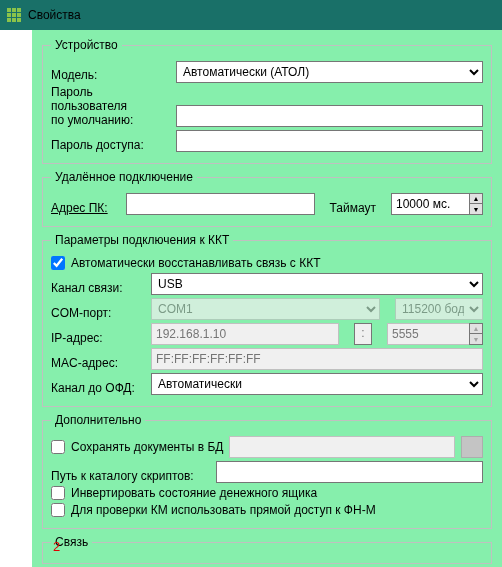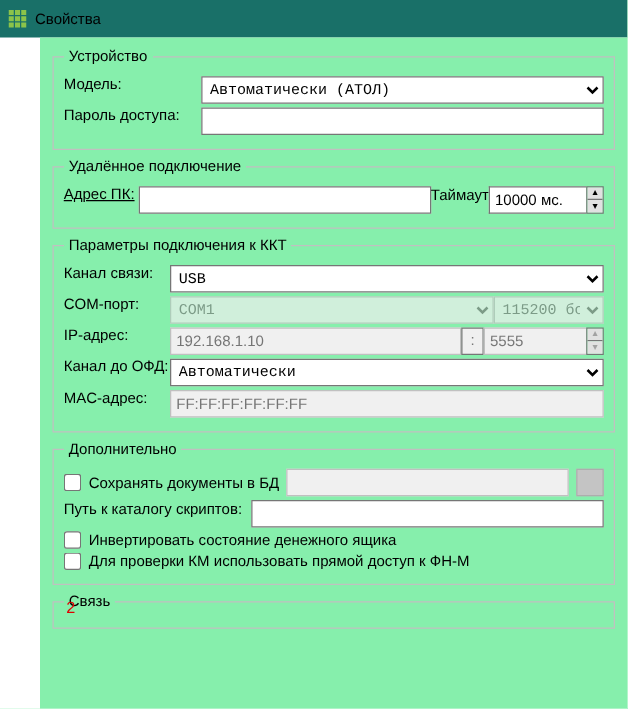--- a/index.html
+++ b/index.html
@@ -43,23 +43,23 @@
     margin: 2px 0 4px 0;
     padding: 6px 8px 8px 8px;
   }
   legend {
     font-size: 12px;
     color: #000;
     padding: 0 4px;
   }
   .row {
     display: flex;
-    align-items: flex-start;
+    align-items: flex-end;
     margin: 3px 0;
-    gap: 0;
+    gap: 15px;
   }
   .row .label {
     flex: 0 0 110px;
     white-space: pre-line;
     line-height: 1.15;
   }
   .row .label.narrow { flex: 0 0 60px; text-decoration: underline; }
   .row .label.mid { flex: 0 0 85px; }
   input[type="text"], input[type="password"], select {
     font-family: inherit;
@@ -69,21 +69,20 @@
     background: #fff;
     height: 22px;
   }
   input[disabled], select[disabled] {
     background: #f0f0f0;
     color: #787878;
     border-color: #c0c0c0;
   }
   select {
     padding: 2px 2px;
-    font-family: Liberation Mono, monospace;
   }
   .grow { flex: 1 1 auto; }
   .w60 { width: 82px; }
   .w70 { width: 78px; }
   .w80 { width: 88px; }
   .spinner-wrap {
     display: flex;
     align-items: stretch;
   }
   .spinner-wrap input {
@@ -162,20 +161,25 @@
 
   <fieldset>
     <legend>Устройство</legend>
     <div class="row">
       <span class="label">Модель:</span>
       <select class="grow">
         <option>Автоматически (АТОЛ)</option>
       </select>
     </div>
     <div class="row">
+      <span class="label">Пароль пользователя
+по умолчанию:</span>
+      <input type="text" class="grow" value="" style="">
+    </div>
+    <div class="row">
       <span class="label">Пароль доступа:</span>
       <input type="text" class="grow" value="" style="">
     </div>
   </fieldset>
 
   <fieldset>
     <legend>Удалённое подключение</legend>
     <div class="row">
       <span class="label narrow">Адрес ПК:</span>
       <input type="text" class="grow" value="" style="">
@@ -185,20 +189,24 @@
         <div class="spinner-btns">
           <button class="sb">▲</button>
           <button class="sb">▼</button>
         </div>
       </div>
     </div>
   </fieldset>
 
   <fieldset>
     <legend>Параметры подключения к ККТ</legend>
+    <div class="chk-row">
+      <input type="checkbox" checked="" style="">
+      <span>Автоматически восстанавливать связь с ККТ</span>
+    </div>
     <div class="row">
       <span class="label mid">Канал связи:</span>
       <select class="grow">
         <option>USB</option>
       </select>
     </div>
     <div class="row">
       <span class="label mid">COM-порт:</span>
       <select class="grow" disabled="">
         <option>COM1</option>
@@ -213,28 +221,28 @@
       <span class="colon-box">:</span>
       <div class="spinner-wrap">
         <input type="text" class="w60" disabled="" value="5555" style="">
         <div class="spinner-btns">
           <button class="sb" disabled="">▲</button>
           <button class="sb" disabled="">▼</button>
         </div>
       </div>
     </div>
     <div class="row">
+      <span class="label mid">MAC-адрес:</span>
+      <input type="text" class="grow" disabled="" placeholder="FF:FF:FF:FF:FF:FF" style="">
+    </div>
+    <div class="row">
       <span class="label mid">Канал до ОФД:</span>
       <select class="grow">
         <option>Автоматически</option>
       </select>
-    </div>
-    <div class="row">
-      <span class="label mid">MAC-адрес:</span>
-      <input type="text" class="grow" disabled="" placeholder="FF:FF:FF:FF:FF:FF" style="">
     </div>
   </fieldset>
 
   <fieldset>
     <legend>Дополнительно</legend>
     <div class="chk-row">
       <input type="checkbox" style="">
       <span>Сохранять документы в БД</span>
       <input type="text" class="grow" disabled="" style="">
       <div class="gray-sq"></div>

